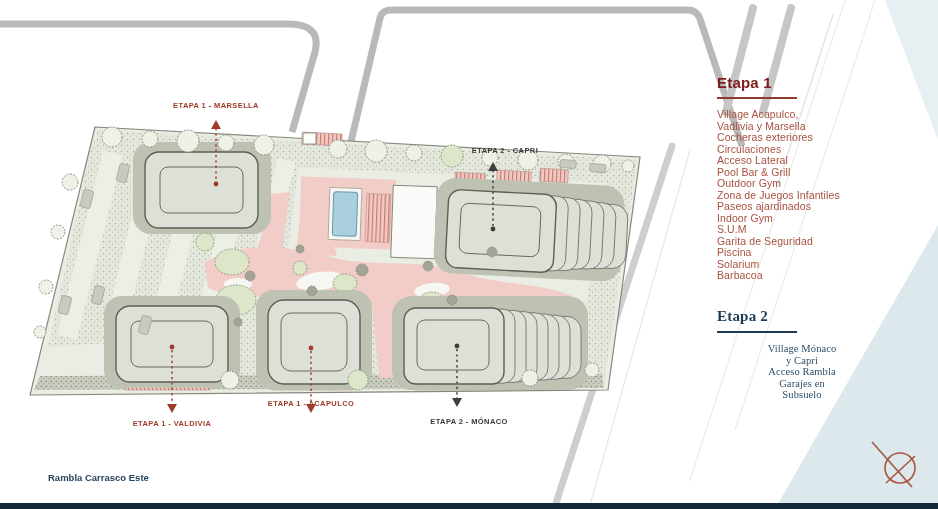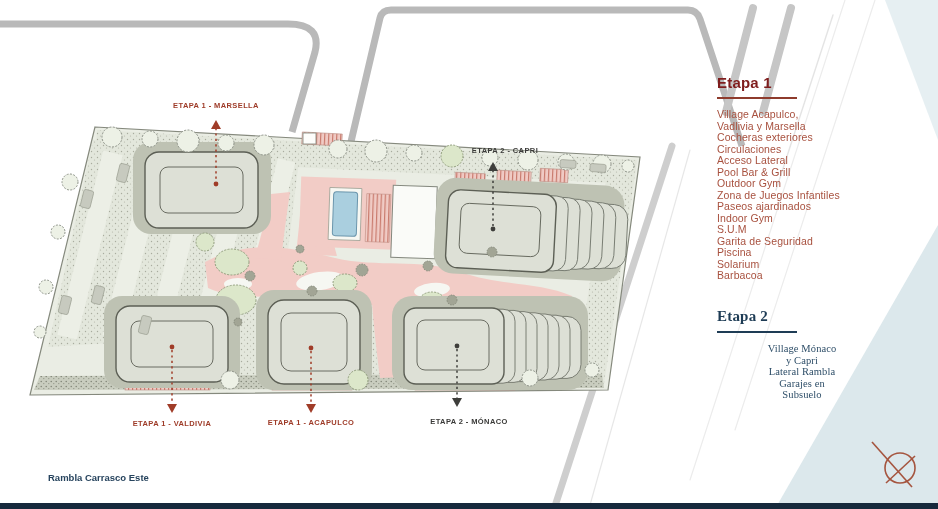--- a/index.html
+++ b/index.html
@@ -20,21 +20,21 @@
   .ldr-d{stroke:#3E3E3B;stroke-width:1.5;stroke-dasharray:2.2 3.2;fill:none;}
 
   
   .plan-label{position:absolute;transform:translateX(-50%);font-size:7.5px;font-weight:700;
               letter-spacing:.4px;white-space:nowrap;}
   .lbl-red{color:#9E3B28;}
   .lbl-dark{color:#3A3A38;margin-left:12px;}
   .lbl-marsella{left:216px;top:101px;}
   .lbl-capri{left:493px;top:146px;}
   .lbl-valdivia{left:172px;top:419px;text-align:center;}
-  .lbl-acapulco{left:311px;top:418px;}
+  .lbl-acapulco{left:311px;top:399px;}
   .lbl-monaco{left:457px;top:417px;}
 
   
   .legend{position:absolute;left:717px;width:170px;}
   .legend-1{top:74px;}
   .legend-2{top:308px;font-family:Liberation Serif, serif;}
   .ltitle{font-size:15px;font-weight:700;letter-spacing:.2px;margin:0;}
   .legend-1 .ltitle{color:#7f1d1d;}
   .legend-2 .ltitle{color:#1E3C55;}
   .lrule{width:80px;height:2px;margin:6px 0 10px 0;}
@@ -295,21 +295,21 @@
         <div class="litem">Solarium</div>
         <div class="litem">Barbacoa</div>
       </div>
   </div>
   <div class="legend legend-2">
     <div class="ltitle">Etapa 2</div>
     <div class="lrule"></div>
     <div>
         <div class="litem">Village Mónaco</div>
         <div class="litem">y Capri</div>
-        <div class="litem">Lateral Rambla</div>
+        <div class="litem">Acceso Rambla</div>
         <div class="litem">Garajes en</div>
         <div class="litem">Subsuelo</div>
       </div>
   </div>
 
   <div class="street">Rambla Carrasco Este</div>
   <div class="bottombar"></div>
 </div>
 
 </body></html>

